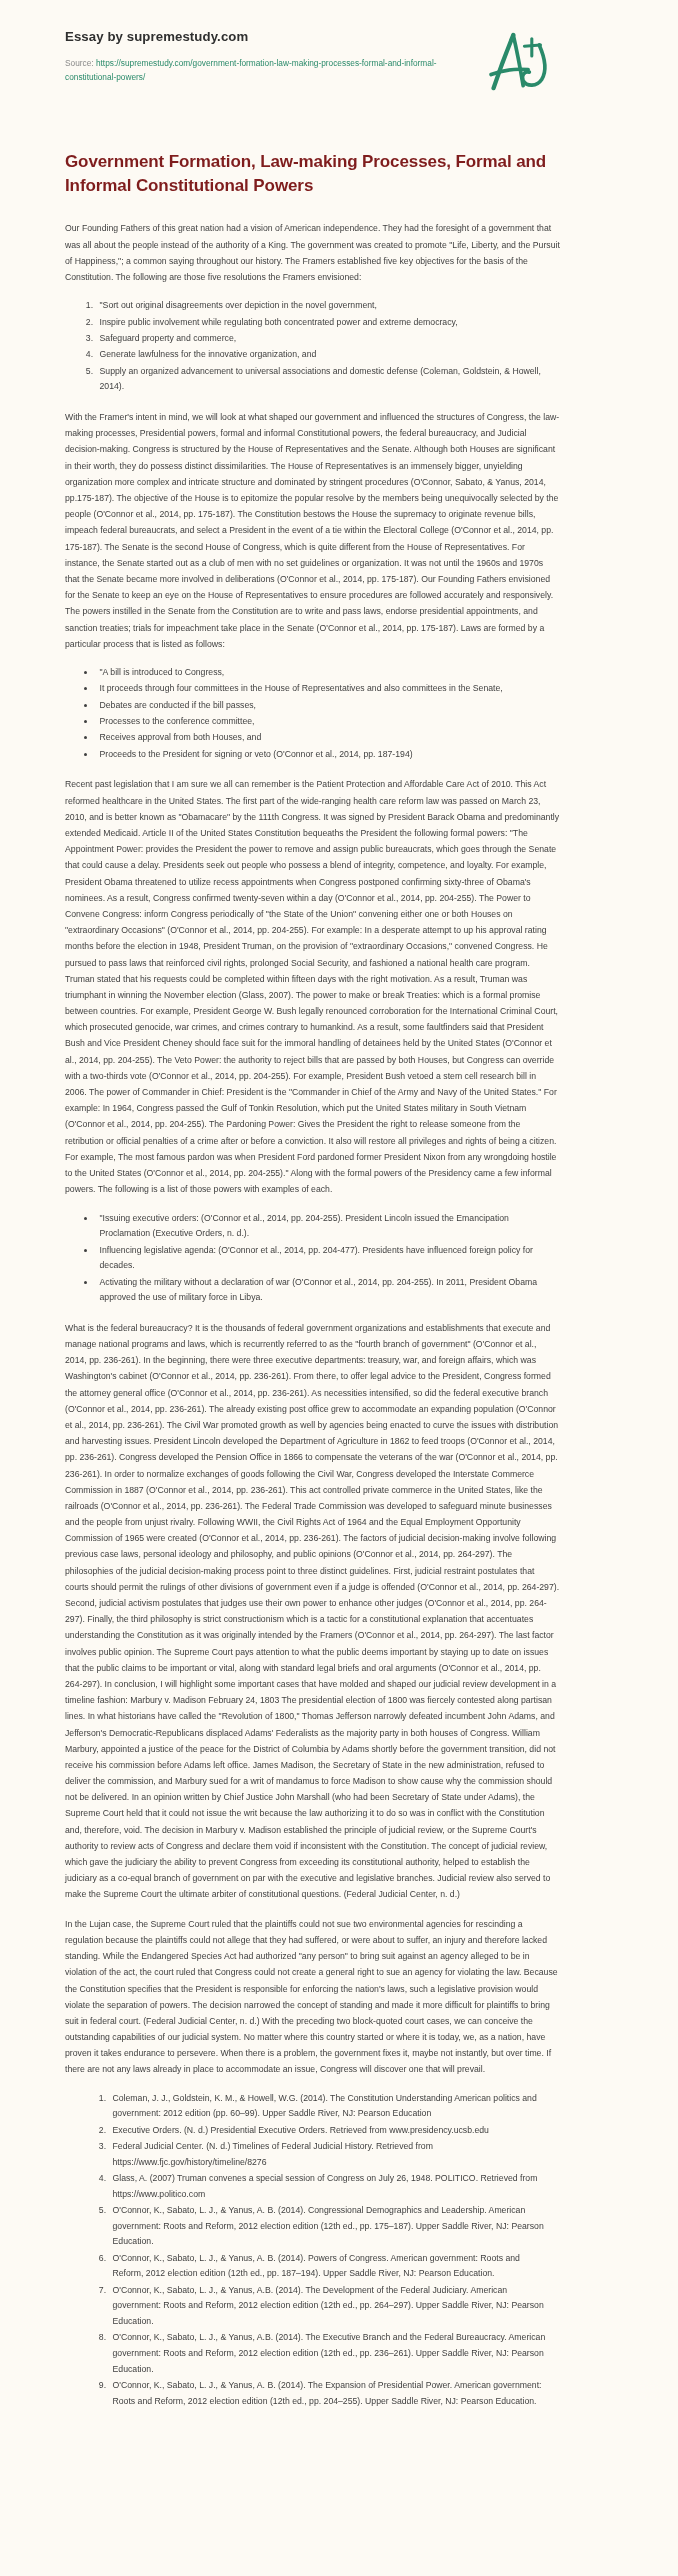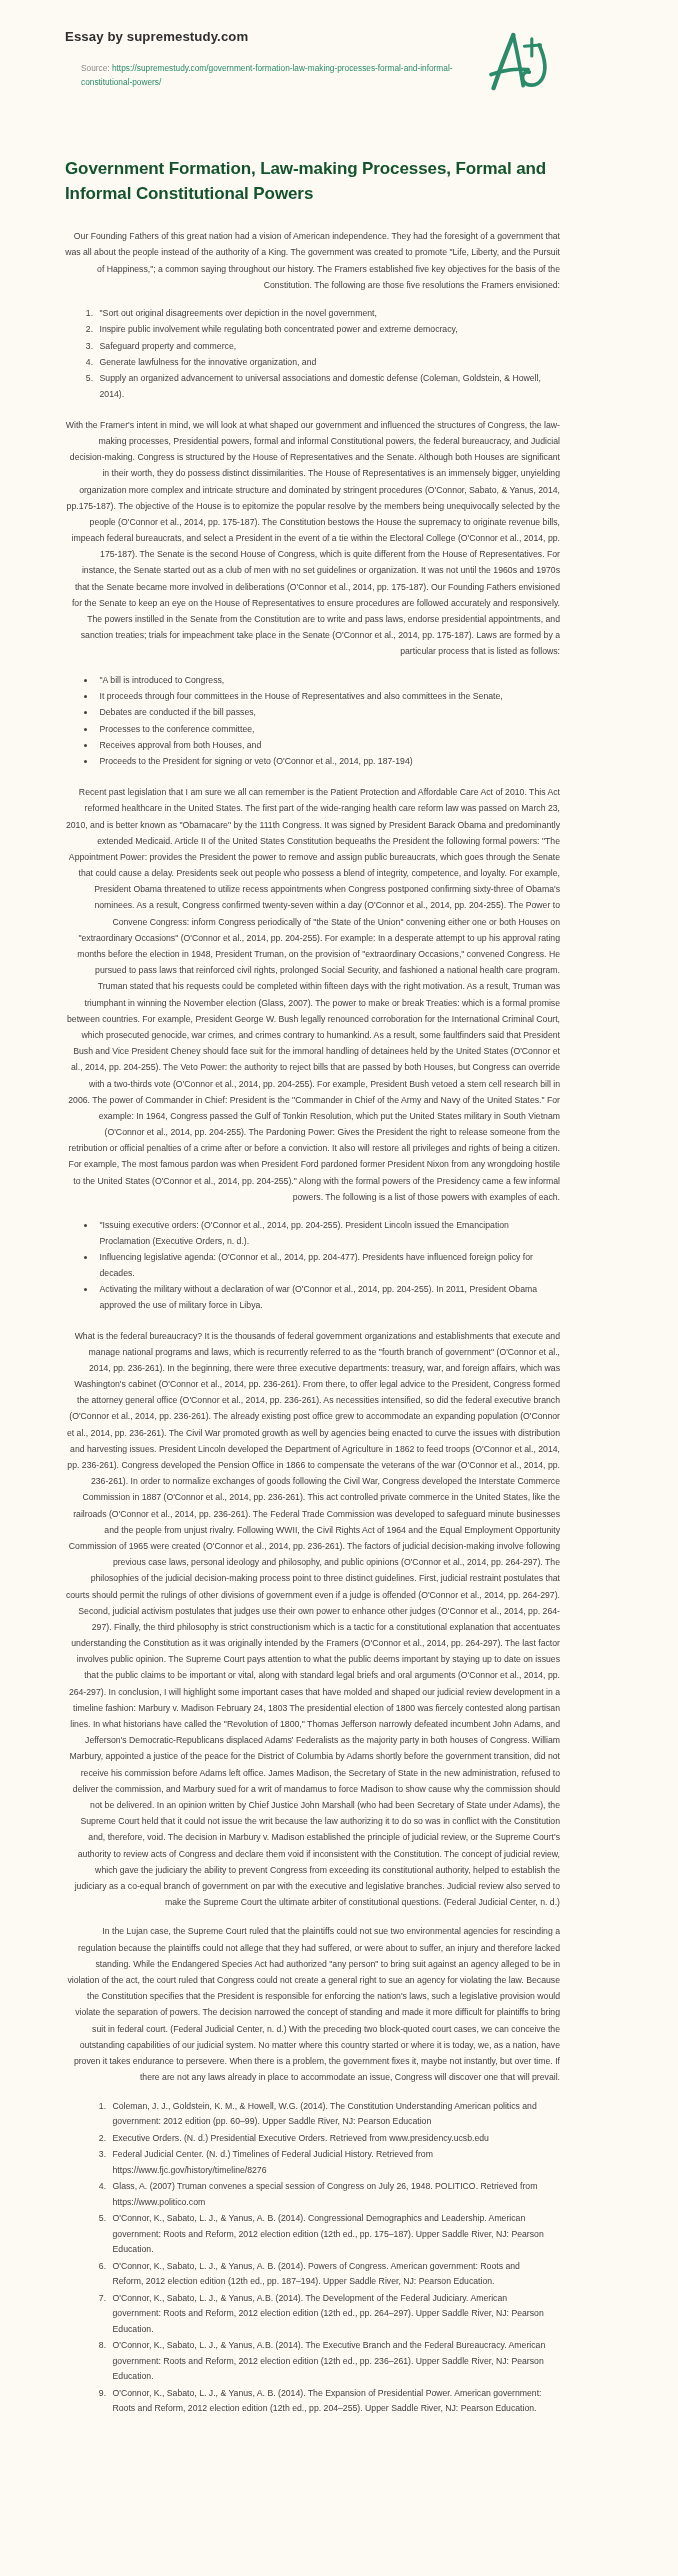--- a/index.html
+++ b/index.html
@@ -37,21 +37,21 @@
     font-weight: bold;
     color: #2f2f2f;
     letter-spacing: 0.1px;
     margin: 0 0 11.3px 0;
     line-height: 1.2;
   }
   .source-line {
     font-size: 8.3px;
     line-height: 1.72;
     color: #8a8a8a;
-    margin: 16px;
+    margin: 0;
     word-break: break-word;
   }
   .source-label {
     color: #8a8a8a;
   }
   .source-url {
     color: #2a8a6a;
     text-decoration: none;
   }
   .logo {
@@ -63,31 +63,31 @@
   }
 
   
   .article {
     padding: 0 66px 0 65px;
     box-sizing: border-box;
   }
   h1.doc-title {
     font-size: 17px;
     font-weight: bold;
-    color: #14532d;
+    color: #7f1d1d;
     line-height: 1.42;
     margin: 52px 0 22.5px 0;
     letter-spacing: -0.1px;
   }
   p.para {
     font-size: 8.7px;
     line-height: 1.86;
     color: #3f3f3f;
     margin: 0 0 13.2px 0;
-    text-align: right;
+    text-align: left;
   }
   h2.section-head {
     font-size: 8.7px;
     font-weight: normal;
     line-height: 1.86;
     color: #3f3f3f;
     margin: 0 0 13.2px 0;
   }
   ol.doc-list, ul.doc-list {
     margin: 0 0 14px 0;

